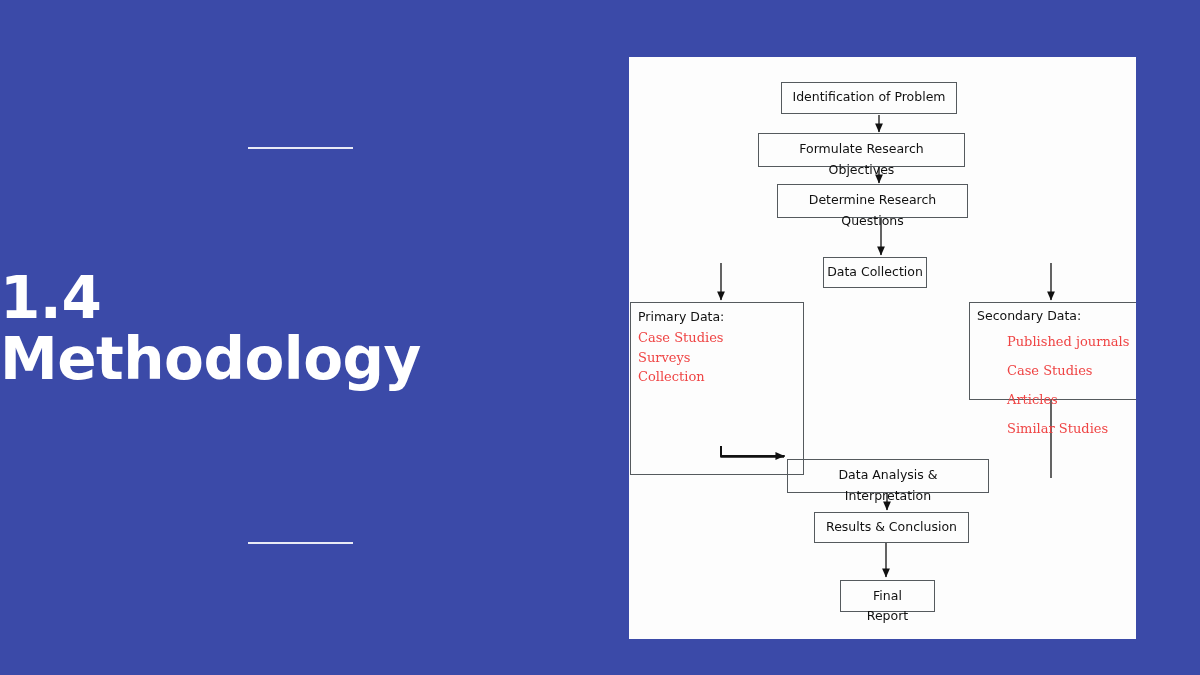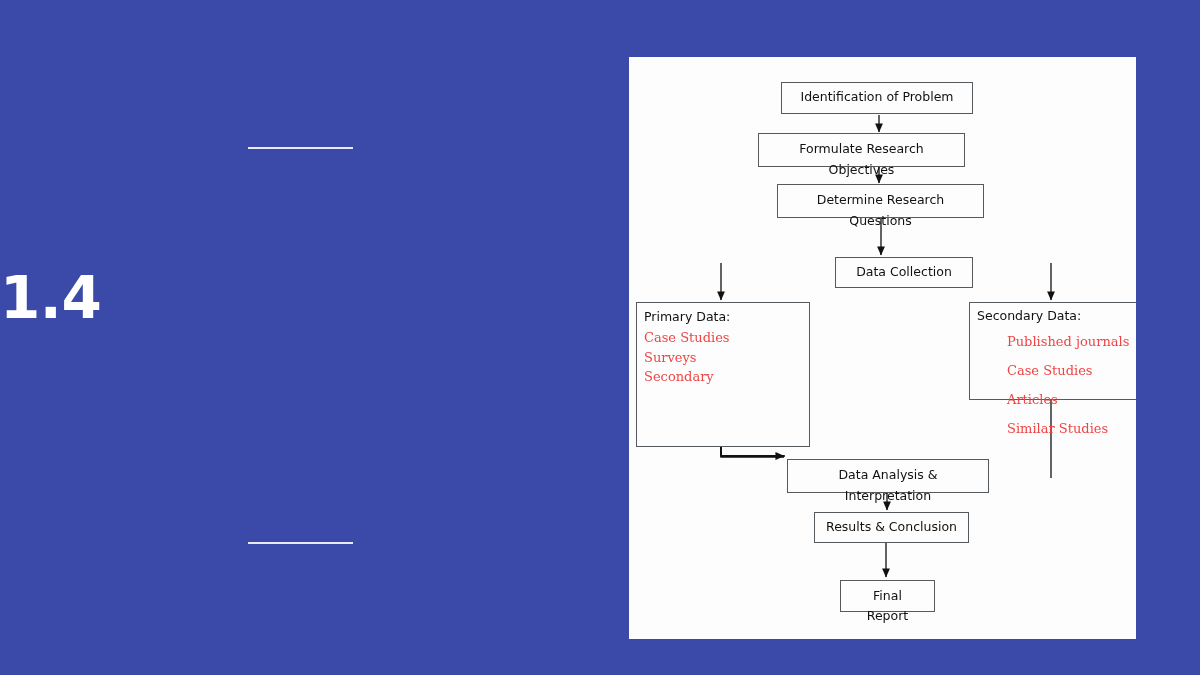--- a/index.html
+++ b/index.html
@@ -147,20 +147,21 @@
 <body>
 
 <div id="slide">
 
   <div id="left-panel">
 
     <div class="rule" id="rule-top"></div>
 
     <div id="title-block">
       <span id="title-number">1.4</span>
+      <span id="title-text">Methodology</span>
     </div>
 
     <div class="rule" id="rule-bottom"></div>
   </div>
 
   <div id="diagram-panel">
     <div id="flow">
 
       <svg id="connectors" viewBox="0 0 507 582" width="507" height="582" xmlns="http://www.w3.org/2000/svg">
         <defs>
@@ -192,58 +193,58 @@
           <path d="M92,389 L92,399 L155,399 L155,399" marker-end="url(#arrow)"></path>
 
           <line x1="258" y1="435" x2="258" y2="453" marker-end="url(#arrow)"></line>
 
           <line x1="257" y1="486" x2="257" y2="520" marker-end="url(#arrow)"></line>
 
           <line x1="422" y1="343" x2="422" y2="421"></line>
         </g>
       </svg>
 
-      <div class="node" id="node-identification" style="left:152px; top:25px; width:192px; height:32px;">
+      <div class="node" id="node-identification" style="left:152px; top:25px; width:176px; height:32px;">
         <span class="label">Identification of Problem</span>
       </div>
 
       <div class="node overflow" id="node-formulate" style="left:129px; top:76px; width:207px; height:34px;">
         <span class="label">Formulate Research</span>
         <span class="label" style="top:25px;">Objectives</span>
       </div>
 
-      <div class="node overflow" id="node-determine" style="left:148px; top:127px; width:207px; height:34px;">
+      <div class="node overflow" id="node-determine" style="left:148px; top:127px; width:191px; height:34px;">
         <span class="label">Determine Research</span>
         <span class="label" style="top:25px;">Questions</span>
       </div>
 
-      <div class="node" id="node-data-collection" style="left:194px; top:200px; width:138px; height:31px;margin-left:12px;">
+      <div class="node" id="node-data-collection" style="left:194px; top:200px; width:104px; height:31px;">
         <span class="label">Data Collection</span>
       </div>
 
       <div class="node overflow" id="node-data-analysis" style="left:158px; top:210px; width:202px; height:34px; top:402px;">
         <span class="label">Data Analysis &amp;</span>
         <span class="label" style="top:25px;">Interpretation</span>
       </div>
 
       <div class="node" id="node-results" style="left:185px; top:455px; width:155px; height:31px;">
         <span class="label">Results &amp; Conclusion</span>
       </div>
 
       <div class="node overflow" id="node-final-report" style="left:211px; top:523px; width:95px; height:32px;">
         <span class="label">Final</span>
         <span class="label" style="top:24px;">Report</span>
       </div>
 
-      <div class="data-node" id="primary-data" style="left:7px; top:245px; width:174px; height:145px;padding-left:6px;">
+      <div class="data-node" id="primary-data" style="left:1px; top:245px; width:174px; height:173px;padding-left:6px;">
         <span class="dtitle">Primary Data:</span>
         <div class="ditems">
           <span class="ditem">Case Studies</span>
           <span class="ditem">Surveys</span>
-          <span class="ditem">Secondary</span>
+          <span class="ditem">Collection</span>
         </div>
       </div>
 
       <div class="data-node" id="secondary-data" style="left:340px; top:245px; width:168px; height:98px; overflow:visible;">
         <span class="dtitle">Secondary Data:</span>
         <div class="ditems">
           <span class="ditem">Published journals</span>
           <span class="ditem">Case Studies</span>
           <span class="ditem">Articles</span>
           <span class="ditem">Similar Studies</span>

